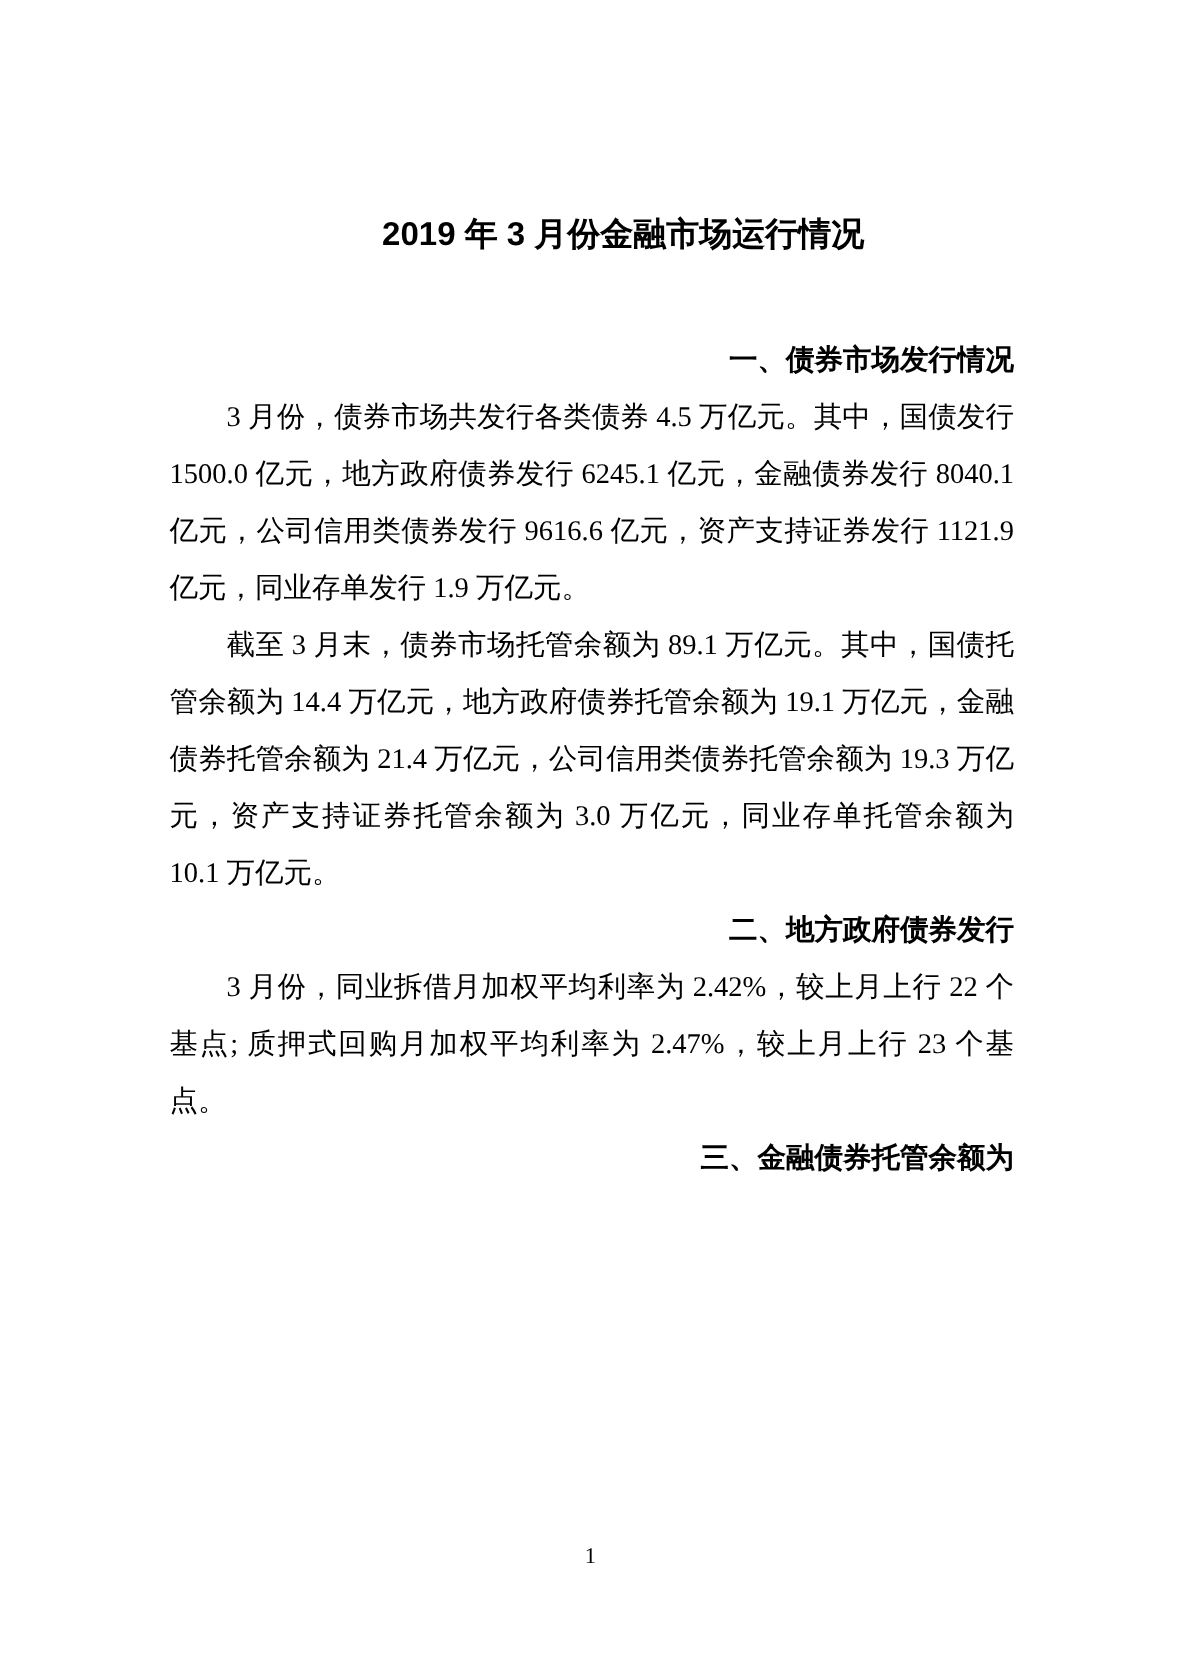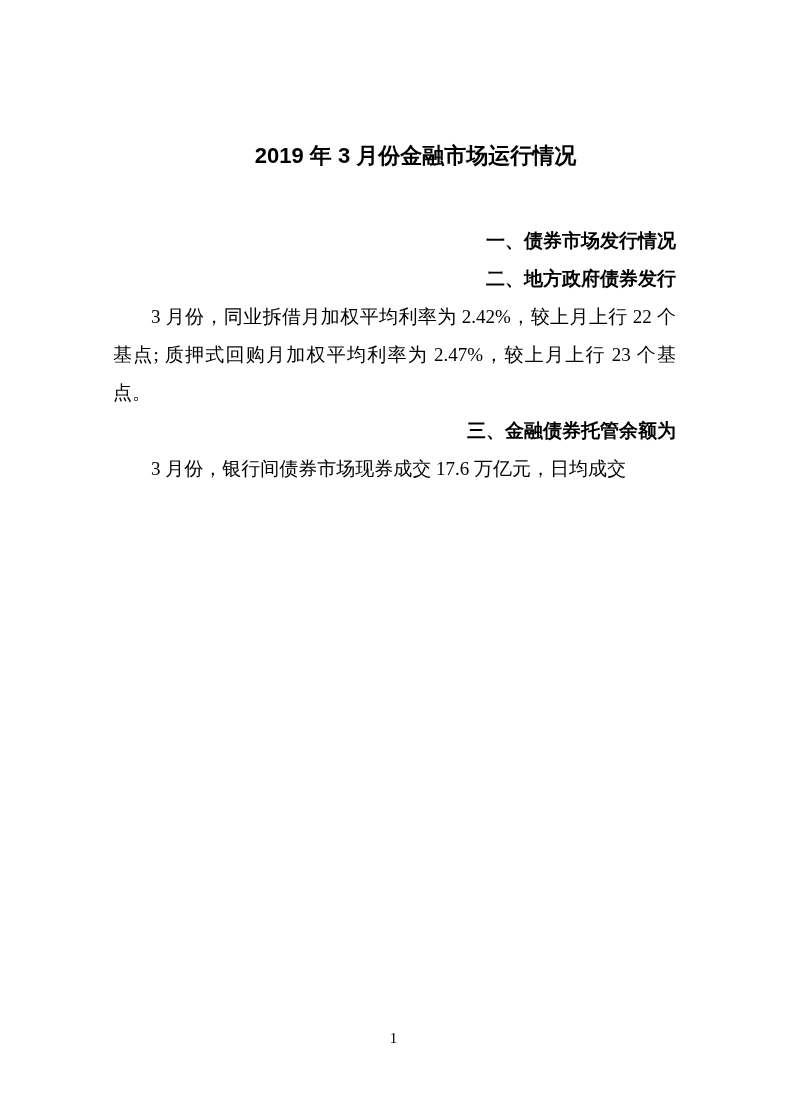--- a/index.html
+++ b/index.html
@@ -60,29 +60,30 @@
 <body>
 
 <div class="page">
 
   <h1 class="doc-title">2019 年 3 月份金融市场运行情况</h1>
 
   <div class="content">
 
     <section>
       <h2>一、债券市场发行情况</h2>
+      <p>3 月份，债券市场共发行各类债券 4.5 万亿元。其中，国债发行 1500.0 亿元，地方政府债券发行 6245.1 亿元，金融债券发行 8040.1 亿元，公司信用类债券发行 9616.6 亿元，资产支持证券发行 1121.9 亿元，同业存单发行 1.9 万亿元。</p>
+      <p>截至 3 月末，债券市场托管余额为 89.1 万亿元。其中，国债托管余额为 14.4 万亿元，地方政府债券托管余额为 19.1 万亿元，金融债券托管余额为 21.4 万亿元，公司信用类债券托管余额为 19.3 万亿元，资产支持证券托管余额为 3.0 万亿元，同业存单托管余额为 10.1 万亿元。</p>
     </section>
 
     <section>
       <h2>二、地方政府债券发行</h2>
       <p>3 月份，同业拆借月加权平均利率为 2.42%，较上月上行 22 个基点; 质押式回购月加权平均利率为 2.47%，较上月上行 23 个基点。</p>
     </section>
 
     <section>
       <h2>三、金融债券托管余额为</h2>
-      <p>3 月份，银行间债券市场现券成交 17.6 万亿元，日均成交</p>
     </section>
 
   </div>
 
   <div class="page-number">1</div>
 
 </div>
 
 </body></html>

